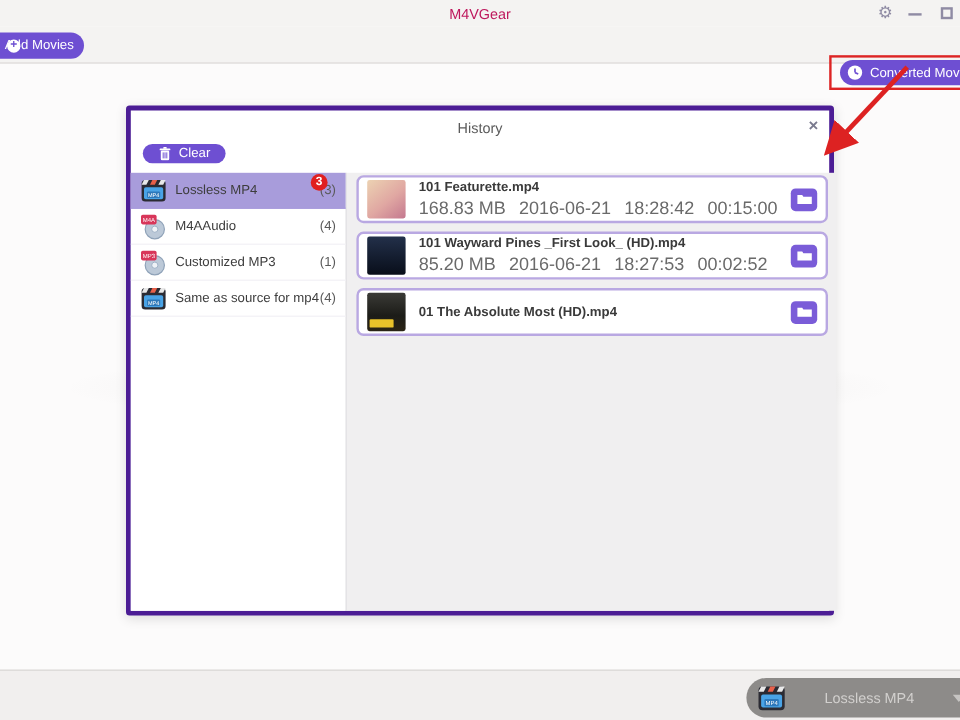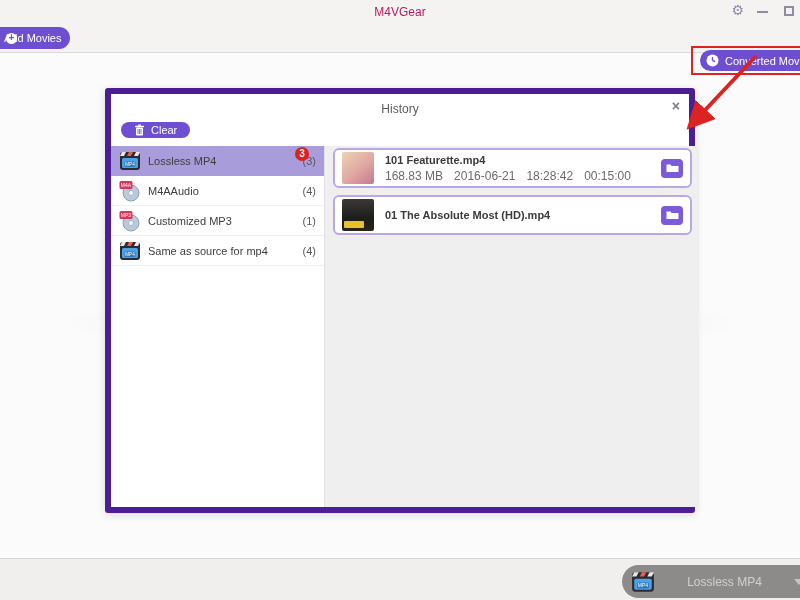--- a/index.html
+++ b/index.html
@@ -44,21 +44,21 @@
   .converted { left:700px; top:28px; height:21px; width:118px; padding-left:6px; }
   
   .stage-ellipse {
     position:absolute; left:38px; top:292px; width:724px; height:62px;
     background:radial-gradient(ellipse at center, rgba(90,90,90,0.10), rgba(0,0,0,0) 68%);
     border-radius:50%;
   }
   
   .dialog {
     position:absolute; left:105px; top:88px; width:590px; height:425px;
-    background:#fff; border:6px solid #4c1d95; border-radius:3px;
+    background:#fff; border:4px solid #4c1d95; border-radius:3px;
     box-shadow:0 2px 10px rgba(0,0,0,0.12);
   }
   .dlg-title {
     position:absolute; left:0; right:0; top:8px; text-align:center;
     font-size:12px; color:#5a5a5a;
   }
   .dlg-close {
     position:absolute; right:9px; top:4px; font-size:14px; color:#7b7b8f;
     cursor:pointer; font-weight:bold;
   }
@@ -92,21 +92,21 @@
   .thumb { width:32px; height:32px; margin-right:11px; flex:none; border-radius:2px; position:relative; overflow:hidden; }
   .thumb-1 { background:linear-gradient(140deg,#ecd2b2 0%,#e0a7a2 55%,#c4788f 100%); }
   .thumb-2 { background:linear-gradient(180deg,#23304a 0%,#101828 70%,#090e1a 100%); }
   .thumb-3 { background:linear-gradient(180deg,#3a3a36 0%,#1c1c18 60%,#2a2415 100%); }
   .thumb-3::after {
     content:""; position:absolute; left:2px; bottom:3px; width:20px; height:7px;
     background:#e8c22a; border-radius:1px;
   }
   .file-text { display:flex; flex-direction:column; gap:3px; min-width:0; }
   .file-name { font-size:11px; font-weight:bold; color:#3a3a3a; white-space:nowrap; }
-  .file-meta { font-size:12px; color:#6a6a6a; white-space:nowrap; }
+  .file-meta { font-size:15px; color:#6a6a6a; white-space:nowrap; }
   .file-meta span { margin-right:11px; }
   .folder-btn {
     margin-left:auto; width:22px; height:19px; background:#7a5cd8; border:none;
     border-radius:4px; cursor:pointer; display:flex; align-items:center;
     justify-content:center; flex:none;
   }
   
   .arrow-svg { position:absolute; left:678px; top:50px; pointer-events:none; }
   
   .bottombar {
@@ -236,20 +236,34 @@
             <span>168.83 MB</span><span>2016-06-21</span><span>18:28:42</span><span>00:15:00</span>
           </span>
         </div>
         <button class="folder-btn">
           <svg width="13" height="10" viewBox="0 0 13 10">
             <path d="M0.5 1.5 h4 l1 1.5 h7 v6 h-12 z" fill="#ffffff"></path>
           </svg>
         </button>
       </div>
 
+      <div class="file-card">
+        <div class="thumb thumb-2"></div>
+        <div class="file-text">
+          <span class="file-name">101 Wayward Pines _First Look_ (HD).mp4</span>
+          <span class="file-meta">
+            <span>85.20 MB</span><span>2016-06-21</span><span>18:27:53</span><span>00:02:52</span>
+          </span>
+        </div>
+        <button class="folder-btn">
+          <svg width="13" height="10" viewBox="0 0 13 10">
+            <path d="M0.5 1.5 h4 l1 1.5 h7 v6 h-12 z" fill="#ffffff"></path>
+          </svg>
+        </button>
+      </div>
 
       <div class="file-card">
         <div class="thumb thumb-3"></div>
         <div class="file-text">
           <span class="file-name">01 The Absolute Most (HD).mp4</span>
         </div>
         <button class="folder-btn">
           <svg width="13" height="10" viewBox="0 0 13 10">
             <path d="M0.5 1.5 h4 l1 1.5 h7 v6 h-12 z" fill="#ffffff"></path>
           </svg>

